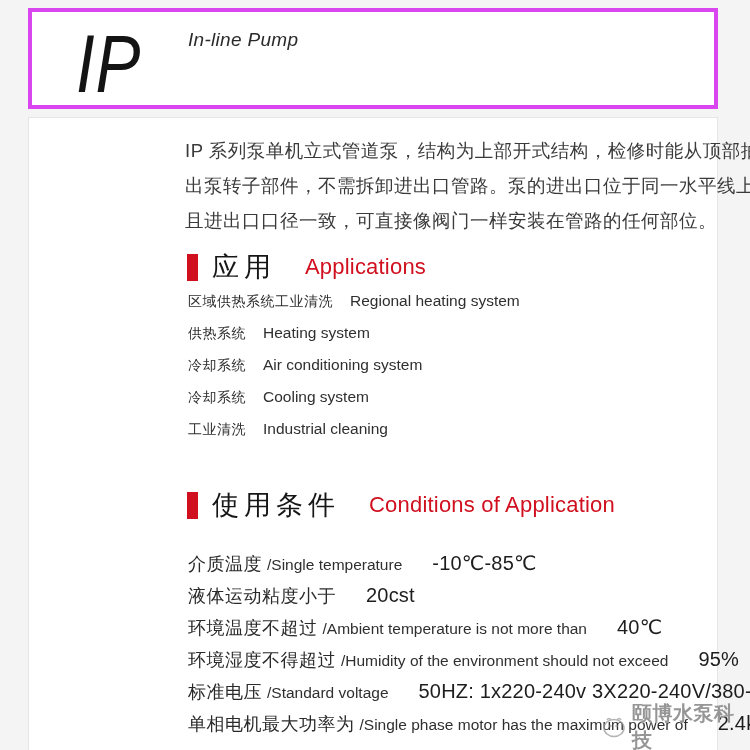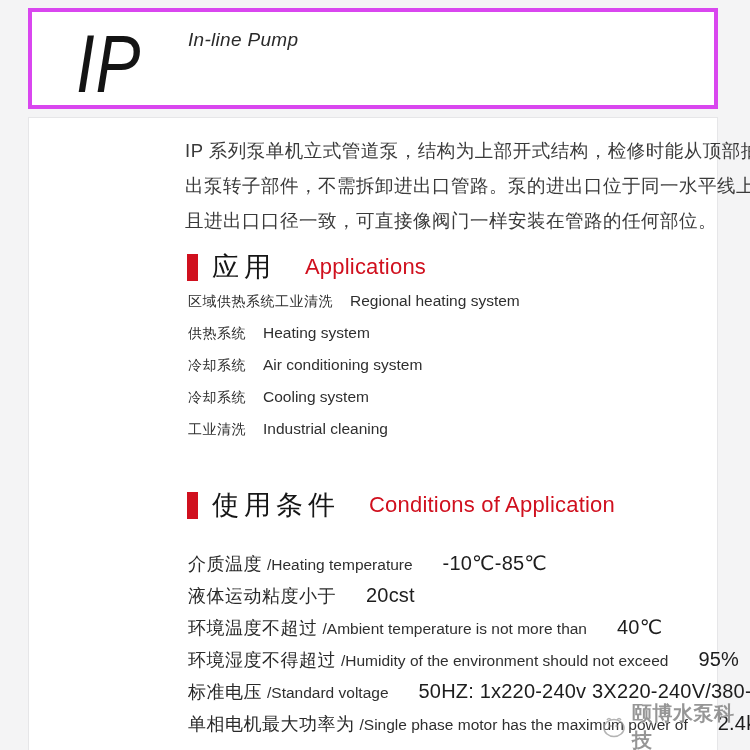--- a/index.html
+++ b/index.html
@@ -127,21 +127,21 @@
 
     <div class="section-header sec-cond">
       <span class="red-bar"></span>
       <span class="sec-zh">使用条件</span>
       <span class="sec-en">Conditions of Application</span>
     </div>
 
     <div class="cond-list">
       <div class="cond-row">
         <span class="cond-zh">介质温度</span>
-        <span class="cond-en">/Heating temperature</span>
+        <span class="cond-en">/Single temperature</span>
         <span class="cond-val">-10℃-85℃</span>
       </div>
       <div class="cond-row">
         <span class="cond-zh">液体运动粘度小于</span>
         <span class="cond-val">20cst</span>
       </div>
       <div class="cond-row">
         <span class="cond-zh">环境温度不超过</span>
         <span class="cond-en">/Ambient temperature is not more than</span>
         <span class="cond-val">40℃</span>

